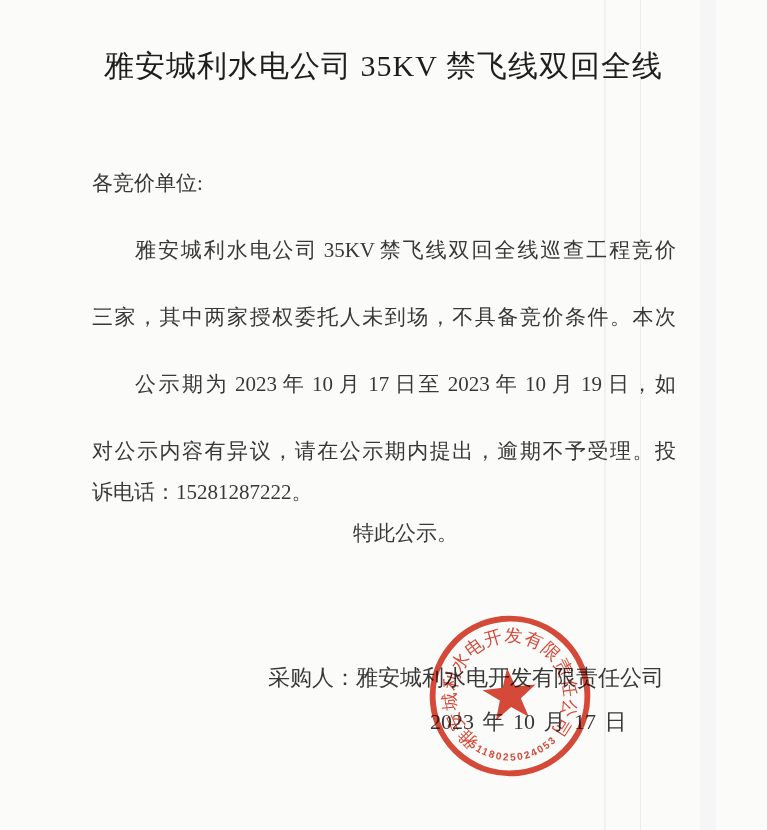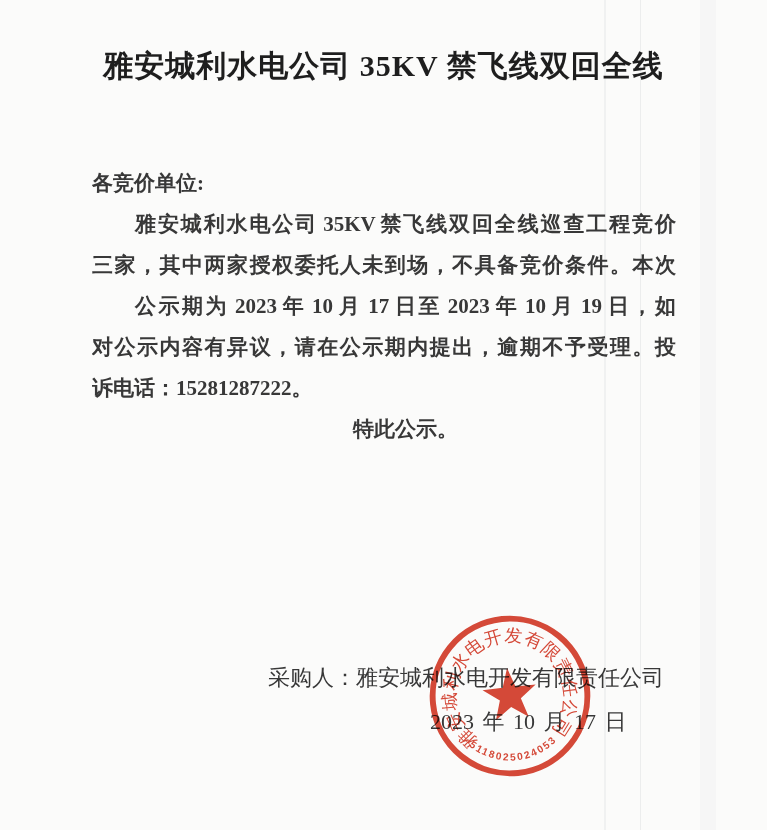--- a/index.html
+++ b/index.html
@@ -20,39 +20,39 @@
   }
   
   .scan-line{position:absolute;top:0;bottom:0;pointer-events:none;}
   .scan-line-1{left:604px;width:2px;background:rgba(150,155,165,0.10);}
   .scan-line-2{left:640px;width:1px;background:rgba(150,155,165,0.14);}
   .scan-line-3{left:700px;width:16px;background:rgba(170,172,180,0.06);}
 
   .title{
     position:absolute;top:34px;left:0;width:767px;
     text-align:center;
-    font-weight:bold;
+    font-weight:normal;
     font-size:30px;line-height:63px;
     color:var(--title-ink);
     letter-spacing:1px;
   }
   .title div{height:63px;}
 
   .body-text{
     position:absolute;left:92px;top:163px;width:584px;
-    font-size:21px;color:var(--ink);font-weight:bold;
+    font-size:21px;color:var(--ink);
   }
   .body-line{
     height:41px;line-height:41px;
     overflow:hidden;
     word-spacing:-2px;
     white-space:normal;
   }
   .body-line.indent{text-indent:43px;text-align:center;}
-  .body-line.justify{text-align:justify;text-align-last:justify;}
+  .body-line.justify{text-align:justify;text-align-last:justify;margin-top:26px;}
 
   .buyer-line{
     position:absolute;left:268px;top:664px;
     font-size:22px;line-height:28px;color:var(--ink);
   }
   .date-line{
     position:absolute;left:430px;top:708px;
     font-size:22px;line-height:28px;color:var(--ink);
     word-spacing:3px;
   }

